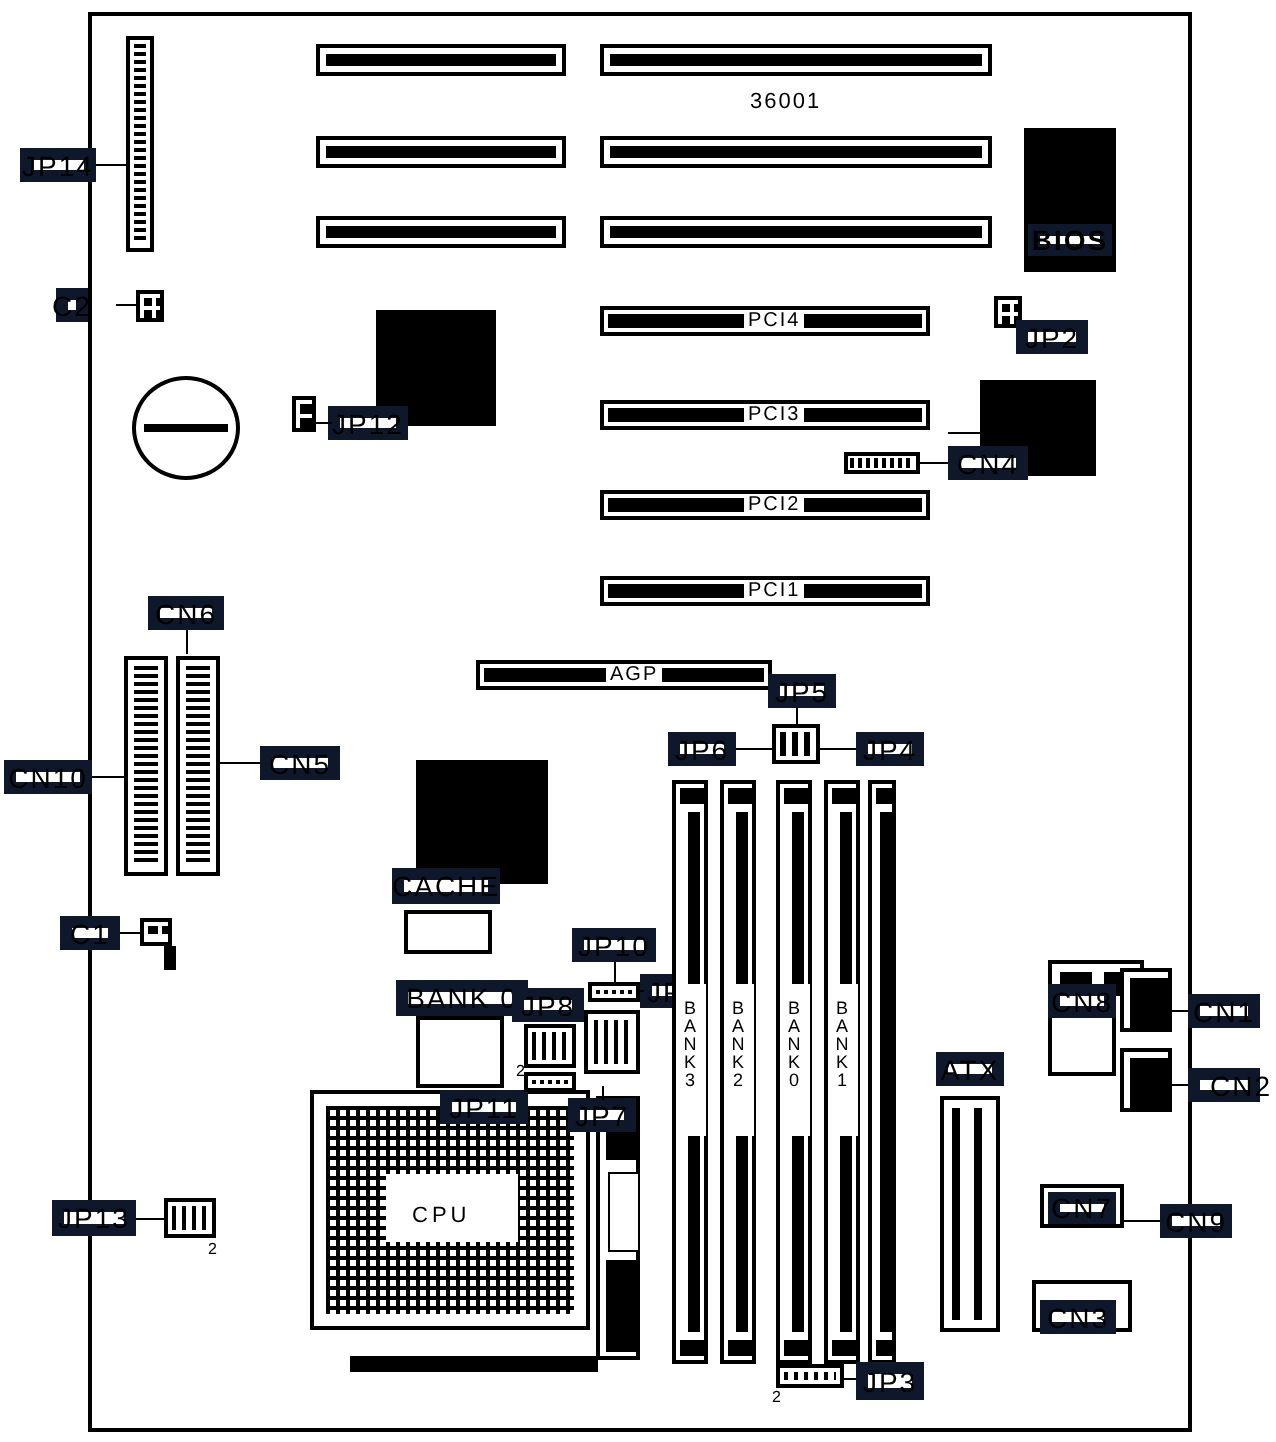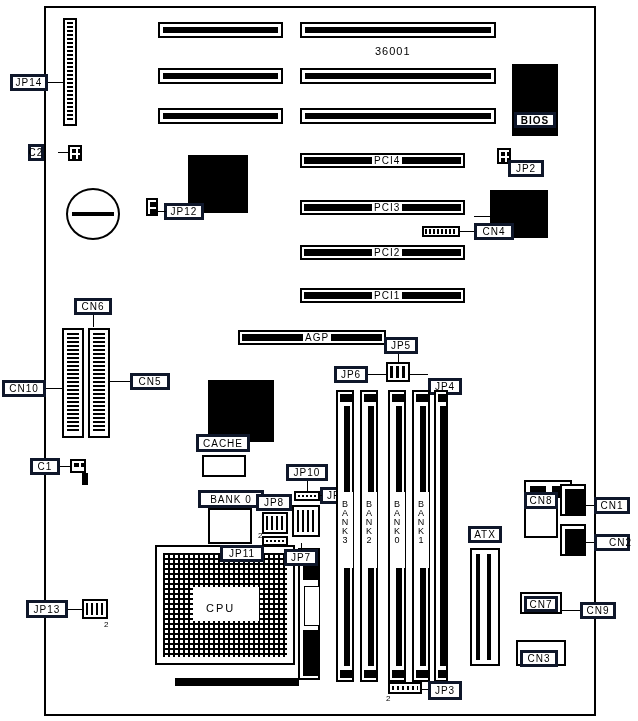--- a/index.html
+++ b/index.html
@@ -1,19 +1,19 @@
 <!DOCTYPE html>
 <html><head>
 <meta charset="utf-8">
 <style>
   html,body{margin:0;padding:0;background:#fff;}
   body{width:638px;height:721px;font-family:"Liberation Sans",sans-serif;}
   #board{position:relative;width:638px;height:721px;overflow:hidden;}
   .board-outline{position:absolute;left:44px;top:6px;width:548px;height:706px;border:2px solid #000;background:#fff;}
-  .lbl{position:absolute;border:3px solid #0f172a;background:#fff;font-size:10px;letter-spacing:1px;
+  .lbl{position:absolute;border:6px solid #0f172a;background:#fff;font-size:14px;letter-spacing:1px;
        display:flex;align-items:center;justify-content:center;font-family:"Liberation Sans",sans-serif;
        color:#000;white-space:nowrap;box-sizing:border-box;}
   .plain{position:absolute;font-size:10px;letter-spacing:1px;color:#000;white-space:nowrap;}
   .slot{position:absolute;border:2px solid #000;background:#fff;box-sizing:border-box;}
   .slot::after{content:"";position:absolute;left:3px;top:3px;right:3px;bottom:3px;background:#000;}
   .slot.named::after{display:none;}
   .chipb{position:absolute;border:2px solid #000;background:#000;box-sizing:border-box;}
   .box{position:absolute;border:2px solid #000;background:#fff;box-sizing:border-box;}
   .blk{position:absolute;background:#000;}
   .dimm{position:absolute;border:2px solid #000;background:#fff;box-sizing:border-box;}
@@ -201,21 +201,21 @@
   <div class="lbl" style="left:384px;top:337px;width:34px;height:17px;">JP5</div>
   <div class="box" style="left:386px;top:362px;width:24px;height:20px;">
     <div style="position:absolute;left:2px;top:2px;right:2px;bottom:2px;background:
       repeating-linear-gradient(to right,#000 0 3px,#fff 3px 6px);"></div>
   </div>
   <div class="leaderv" style="left:398px;top:354px;height:8px;"></div>
 
   <div class="lbl" style="left:334px;top:366px;width:34px;height:17px;">JP6</div>
   <div class="leader" style="left:368px;top:374px;width:18px;"></div>
 
-  <div class="lbl" style="left:428px;top:366px;width:34px;height:17px;margin-top:12px;">JP4</div>
+  <div class="lbl" style="left:428px;top:366px;width:34px;height:17px;">JP4</div>
   <div class="leader" style="left:410px;top:374px;width:18px;"></div>
 
   <div class="dimm" style="left:336px;top:390px;width:18px;height:292px;">
     <div class="blk" style="left:2px;top:2px;right:2px;width:14px;height:8px;"></div>
     <div class="blk" style="left:2px;bottom:2px;width:14px;height:8px;"></div>
     <div style="position:absolute;left:6px;top:14px;width:6px;bottom:14px;background:#000;"></div>
     <div style="position:absolute;left:3px;top:100px;width:12px;height:76px;background:#fff;"></div>
   </div>
   <div class="dimm-label" style="left:339px;top:500px;">B<br>A<br>N<br>K<br>3</div>
 

